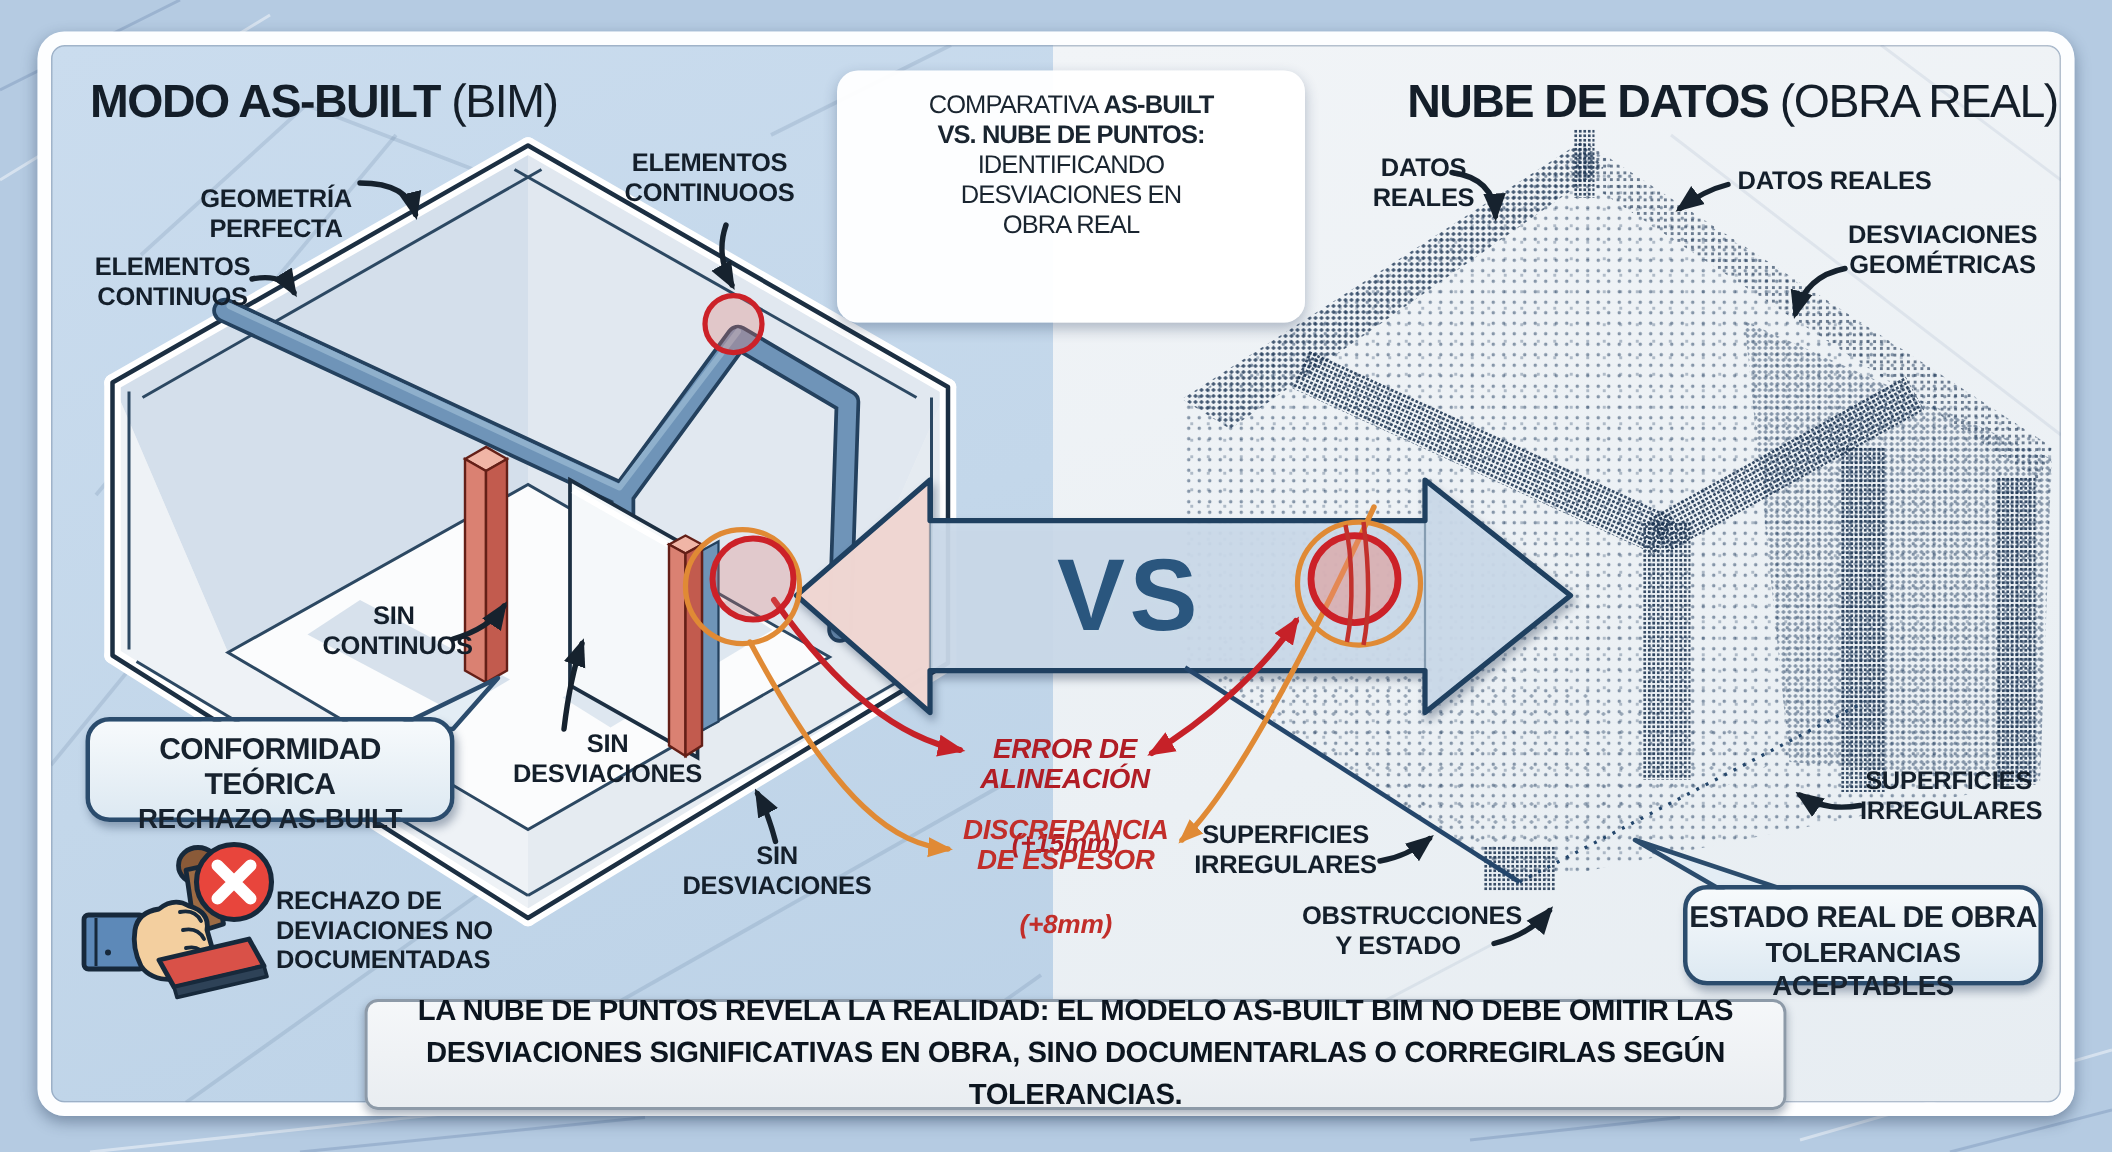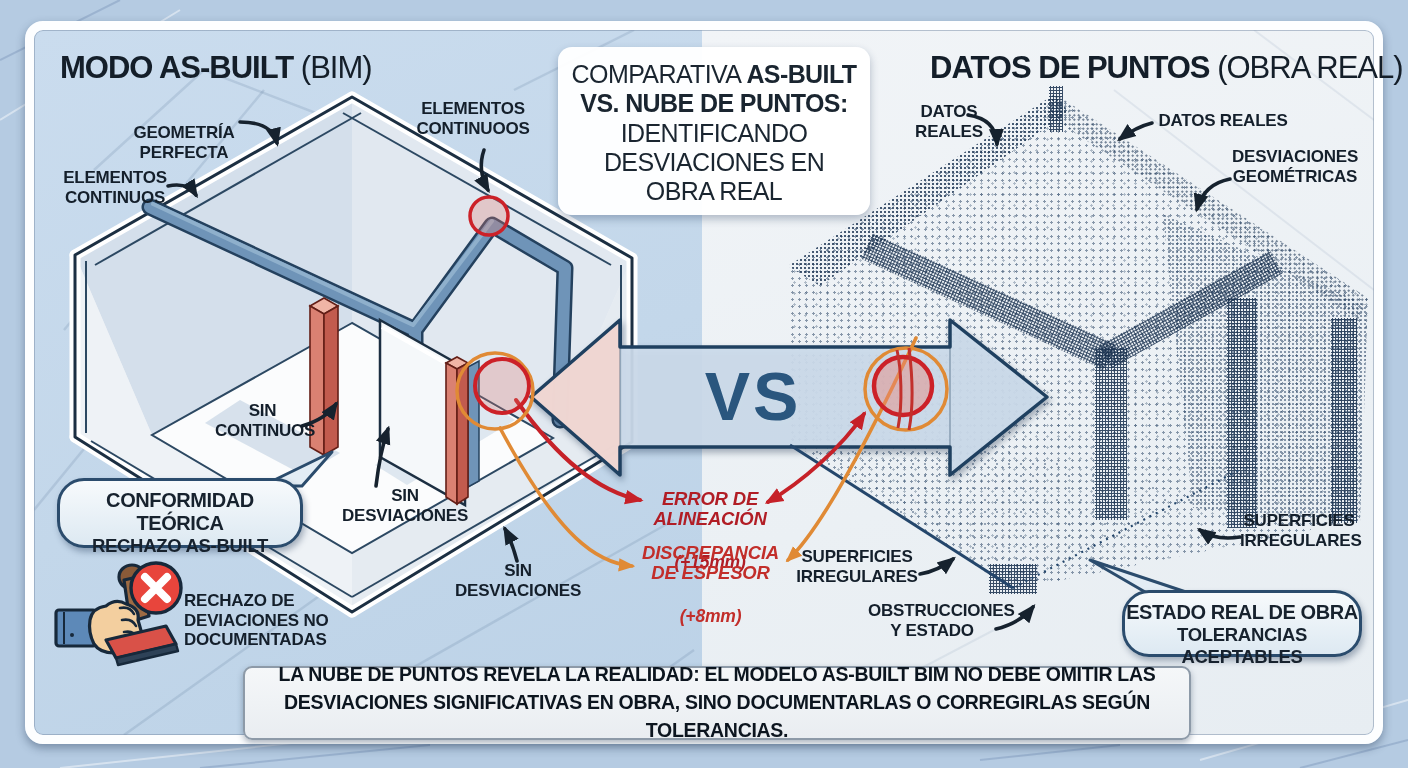--- a/index.html
+++ b/index.html
@@ -33,27 +33,27 @@
   
   .err{position:absolute;font-weight:700;font-size:18.5px;line-height:1.12;text-align:center;
        white-space:pre-line;letter-spacing:-.2px;font-style:italic;}
   .err .val{font-size:17.5px;margin-top:2px;}
   #error1{color:#b11d25;}
   #error2{color:#c22e2a;}
 
   
   #center-box{left:558px;top:47px;width:312px;height:168px;background:rgba(255,255,255,.96);
       border-radius:14px;box-shadow:0 4px 9px rgba(25,50,85,.3);text-align:center;
-      padding-top:13px;box-sizing:border-box;color:#1a2530;font-size:25px;line-height:1.17;
+      padding-top:13px;box-sizing:border-box;color:#1a2530;font-size:17px;line-height:1.17;
       letter-spacing:-.6px;}
   #center-box .b{font-weight:700;}
 
   
   .callout{position:absolute;background:linear-gradient(180deg,#f7fafc 0%,#dde9f2 100%);
-      border:3px solid #2b4c6d;border-radius:27px;box-shadow:2px 4px 6px rgba(25,50,80,.35);
+      border:3px solid #2b4c6d;border-radius:16px;box-shadow:2px 4px 6px rgba(25,50,80,.35);
       text-align:center;box-sizing:border-box;padding-top:8px;color:#17222e;}
   .callout .t{font-weight:700;font-size:20px;letter-spacing:-.4px;}
   .callout .s{font-weight:700;font-size:18.5px;letter-spacing:-.3px;}
   #callout-left{left:57px;top:478px;width:246px;height:70px;}
   #callout-right{left:1122px;top:590px;width:240px;height:67px;}
 
   
   #footer{left:243px;top:666px;width:948px;height:74px;background:linear-gradient(180deg,#f5f7f9,#e9edf1);
       border:2px solid #8d9aa8;border-radius:9px;box-shadow:0 3px 6px rgba(25,45,75,.35);
       box-sizing:border-box;display:flex;align-items:center;justify-content:center;
@@ -248,21 +248,21 @@
     <path fill="none" stroke="#c2302c" stroke-width="3" d="M897,350 C901,368 903,402 898,428 M909,348 C912,372 914,404 909,430"></path>
 
     <path d="M262,486 L332,452 L302,486 Z" fill="#e3edf5" stroke="#2b4c6d" stroke-width="3" stroke-linejoin="round"></path>
     <path d="M1152,596 L1090,560 L1198,596 Z" fill="#e3edf5" stroke="#2b4c6d" stroke-width="3" stroke-linejoin="round"></path>
   </svg>
 
   <div class="abs big-title" id="title-left">
     <span class="b">MODO AS-BUILT</span><span class="thin"> (BIM)</span>
   </div>
   <div class="abs big-title" id="title-right">
-    <span class="b">DATOS DE PUNTOS</span><span class="thin"> (OBRA REAL)</span>
+    <span class="b">NUBE DE DATOS</span><span class="thin"> (OBRA REAL)</span>
   </div>
 
   <div class="abs" id="center-box">
     <div><span>COMPARATIVA </span><span class="b">AS-BUILT</span></div>
     <div class="b">VS. NUBE DE PUNTOS:</div>
     <div>IDENTIFICANDO</div>
     <div>DESVIACIONES EN</div>
     <div>OBRA REAL</div>
   </div>
 

